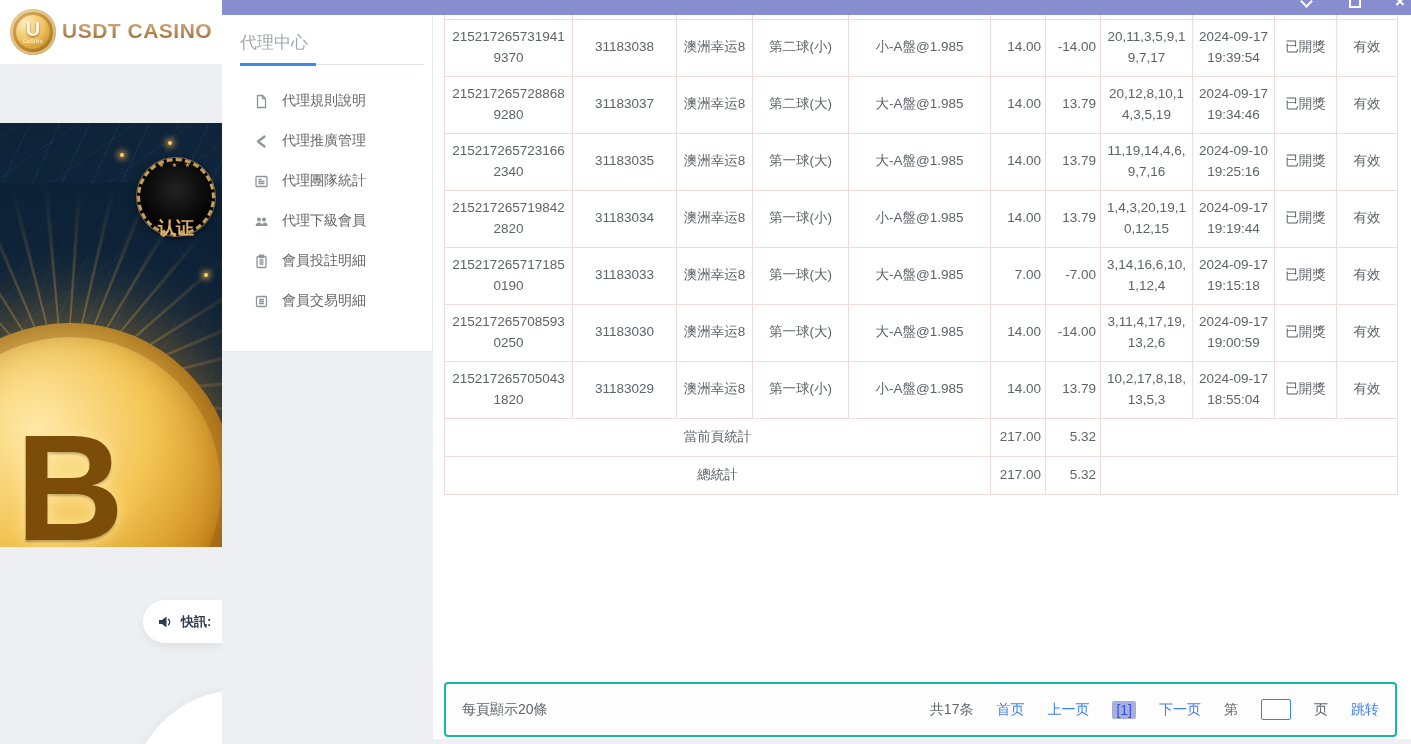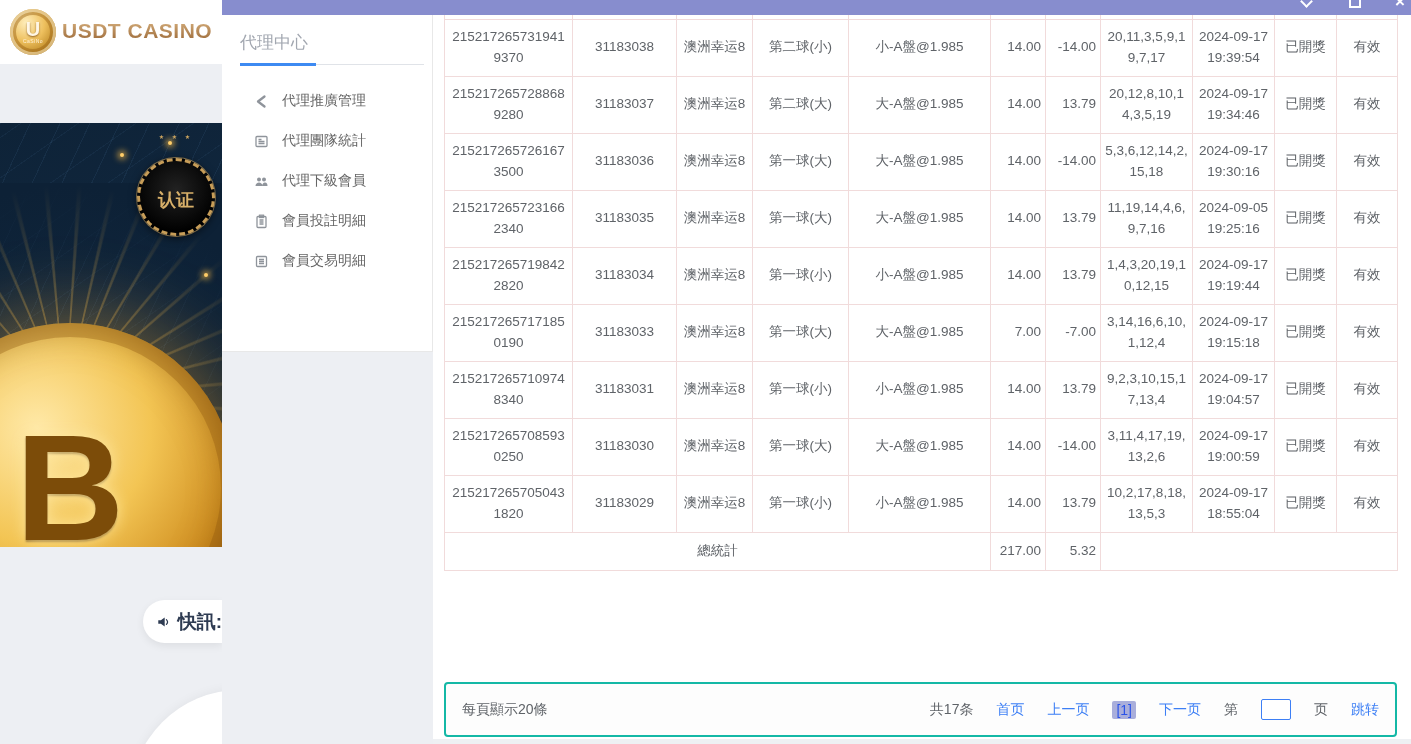--- a/index.html
+++ b/index.html
@@ -31,30 +31,30 @@
   .rays-fade { position:absolute; left:-150px; top:60px; width:430px; height:430px;
     background:radial-gradient(circle at 50% 50%, rgba(13,33,54,0) 26%, #0d2136 70%); }
   .big-coin { position:absolute; left:-95px; top:200px; width:330px; height:330px; border-radius:50%;
     background:radial-gradient(circle at 40% 32%, #ffe9a8, #f3c554 38%, #cd8a1c 70%, #8a5208 96%);
     box-shadow:0 0 70px 12px rgba(255,175,45,.38), inset 0 0 0 14px rgba(140,85,15,.35), inset 0 0 40px rgba(90,50,5,.5);
     display:flex; align-items:center; justify-content:center; }
   .big-coin span { font-size:150px; font-weight:800; color:#7c4c09; text-shadow:0 0 16px rgba(255,232,160,.9), 0 2px 2px rgba(60,30,0,.5); }
   .seal { position:absolute; left:137px; top:35px; width:78px; height:78px; border-radius:50%;
     border:3px dashed #c79d58; background:radial-gradient(circle at 50% 40%, #222, #000 75%);
     box-shadow:0 0 0 1px rgba(201,160,90,.6), 0 2px 8px rgba(0,0,0,.6);
-    display:flex; flex-direction:column; align-items:center; justify-content:center;gap:48px; }
+    display:flex; flex-direction:column; align-items:center; justify-content:flex-start;gap:48px; }
   .seal .stars { font-size:6px; color:#caa35f; letter-spacing:3px; line-height:8px; }
   .seal .seal-text { font-size:18px; font-weight:700; color:#d8b069; line-height:22px; }
   .seal .seal-line { width:26px; height:2px; background:#caa35f; border-radius:1px; margin-top:3px; }
   .speck { position:absolute; width:4px; height:4px; border-radius:50%; background:#ffce6a; box-shadow:0 0 6px 2px rgba(255,190,70,.8); }
 
   .ticker-pill { position:absolute; left:143px; top:600px; width:79px; height:43px; background:#fff;
     border-radius:24px 0 0 24px; box-shadow:0 3px 8px rgba(0,0,0,.07);
     display:flex; align-items:center; padding-left:14px; gap:7px; }
-  .ticker-pill .t-label { font-size:19px; font-weight:700; color:#2e3b52; white-space:nowrap; }
+  .ticker-pill .t-label { font-size:13px; font-weight:700; color:#2e3b52; white-space:nowrap; }
   .float-circle { position:absolute; left:130px; top:690px; width:220px; height:220px; border-radius:50%;
     background:#fff; box-shadow:0 0 12px rgba(0,0,0,.06); }
 
   
   .mid-bg { position:absolute; left:222px; top:15px; width:211px; height:729px; background:#edeff3; }
   .purple-bar { position:absolute; left:222px; top:0; width:1189px; height:15px; background:#878dce; overflow:hidden; z-index:6; }
   .wc { position:absolute; color:#fff; }
   .wc-chevron { right:100px; top:1px; width:9px; height:9px; border-right:2px solid #fff; border-bottom:2px solid #fff; transform:rotate(45deg); margin-top:-4px; }
   .wc-max { right:50px; top:-3px; width:12px; height:11px; border:2px solid #fff; }
   .wc-close { right:6px; top:-7px; font-size:17px; font-weight:700; line-height:17px; }
@@ -142,20 +142,27 @@
     </div>
 
     <div class="float-circle"></div>
   </div>
 
   <div class="sidebar">
     <div class="s-title">代理中心</div>
     <div class="s-rule"></div>
     <div class="menu">
 
+      <div class="menu-item">
+        <svg width="15" height="15" viewBox="0 0 15 15" fill="none" stroke="#8f949b" stroke-width="1.3">
+          <path d="M3.5 1.5h5l3 3v9h-8z"></path>
+            <path d="M8.5 1.5v3h3"></path>
+        </svg>
+        <span>代理規則說明</span>
+      </div>
 
       <div class="menu-item">
         <svg width="15" height="15" viewBox="0 0 15 15" fill="none" stroke="#8f949b" stroke-width="2.3" stroke-linecap="round" stroke-linejoin="round">
           <path d="M10.5 2.5 4 7.5l6.5 5"></path>
         </svg>
         <span>代理推廣管理</span>
       </div>
 
       <div class="menu-item">
         <svg width="15" height="15" viewBox="0 0 15 15" fill="none" stroke="#8f949b" stroke-width="1.3">
@@ -244,42 +251,29 @@
       <td class="c-bet">第二球(大)</td>
       <td class="c-play">大-A盤@1.985</td>
       <td class="c-amount">14.00</td>
       <td class="c-winloss">13.79</td>
       <td class="c-result">20,12,8,10,14,3,5,19</td>
       <td class="c-time">2024-09-17 19:34:46</td>
       <td class="c-status">已開獎</td>
       <td class="c-valid">有效</td>
     </tr>
         <tr class="data-row">
-      <td class="c-order">2152172657261673500</td>
-      <td class="c-period">31183036</td>
+      <td class="c-order">2152172657231662340</td>
+      <td class="c-period">31183035</td>
       <td class="c-game">澳洲幸运8</td>
       <td class="c-bet">第一球(大)</td>
       <td class="c-play">大-A盤@1.985</td>
       <td class="c-amount">14.00</td>
-      <td class="c-winloss">-14.00</td>
-      <td class="c-result">5,3,6,12,14,2,15,18</td>
-      <td class="c-time">2024-09-17 19:30:16</td>
-      <td class="c-status">已開獎</td>
-      <td class="c-valid">有效</td>
-    </tr>
-        <tr class="data-row">
-      <td class="c-order">2152172657231662340</td>
-      <td class="c-period">31183035</td>
-      <td class="c-game">澳洲幸运8</td>
-      <td class="c-bet">第一球(大)</td>
-      <td class="c-play">大-A盤@1.985</td>
-      <td class="c-amount">14.00</td>
       <td class="c-winloss">13.79</td>
       <td class="c-result">11,19,14,4,6,9,7,16</td>
-      <td class="c-time">2024-09-05 19:25:16</td>
+      <td class="c-time">2024-09-10 19:25:16</td>
       <td class="c-status">已開獎</td>
       <td class="c-valid">有效</td>
     </tr>
         <tr class="data-row">
       <td class="c-order">2152172657198422820</td>
       <td class="c-period">31183034</td>
       <td class="c-game">澳洲幸运8</td>
       <td class="c-bet">第一球(小)</td>
       <td class="c-play">小-A盤@1.985</td>
       <td class="c-amount">14.00</td>
@@ -296,33 +290,20 @@
       <td class="c-bet">第一球(大)</td>
       <td class="c-play">大-A盤@1.985</td>
       <td class="c-amount">7.00</td>
       <td class="c-winloss">-7.00</td>
       <td class="c-result">3,14,16,6,10,1,12,4</td>
       <td class="c-time">2024-09-17 19:15:18</td>
       <td class="c-status">已開獎</td>
       <td class="c-valid">有效</td>
     </tr>
         <tr class="data-row">
-      <td class="c-order">2152172657109748340</td>
-      <td class="c-period">31183031</td>
-      <td class="c-game">澳洲幸运8</td>
-      <td class="c-bet">第一球(小)</td>
-      <td class="c-play">小-A盤@1.985</td>
-      <td class="c-amount">14.00</td>
-      <td class="c-winloss">13.79</td>
-      <td class="c-result">9,2,3,10,15,17,13,4</td>
-      <td class="c-time">2024-09-17 19:04:57</td>
-      <td class="c-status">已開獎</td>
-      <td class="c-valid">有效</td>
-    </tr>
-        <tr class="data-row">
       <td class="c-order">2152172657085930250</td>
       <td class="c-period">31183030</td>
       <td class="c-game">澳洲幸运8</td>
       <td class="c-bet">第一球(大)</td>
       <td class="c-play">大-A盤@1.985</td>
       <td class="c-amount">14.00</td>
       <td class="c-winloss">-14.00</td>
       <td class="c-result">3,11,4,17,19,13,2,6</td>
       <td class="c-time">2024-09-17 19:00:59</td>
       <td class="c-status">已開獎</td>
@@ -336,20 +317,26 @@
       <td class="c-play">小-A盤@1.985</td>
       <td class="c-amount">14.00</td>
       <td class="c-winloss">13.79</td>
       <td class="c-result">10,2,17,8,18,13,5,3</td>
       <td class="c-time">2024-09-17 18:55:04</td>
       <td class="c-status">已開獎</td>
       <td class="c-valid">有效</td>
     </tr>
       </tbody>
     <tbody>
+      <tr class="summary-row">
+        <td colspan="5" class="sum-label">當前頁統計</td>
+        <td class="c-amount">217.00</td>
+        <td class="c-winloss">5.32</td>
+        <td colspan="4"></td>
+      </tr>
       <tr class="summary-row">
         <td colspan="5" class="sum-label">總統計</td>
         <td class="c-amount">217.00</td>
         <td class="c-winloss">5.32</td>
         <td colspan="4"></td>
       </tr>
     </tbody>
   </table>
 
   <div class="pager">

